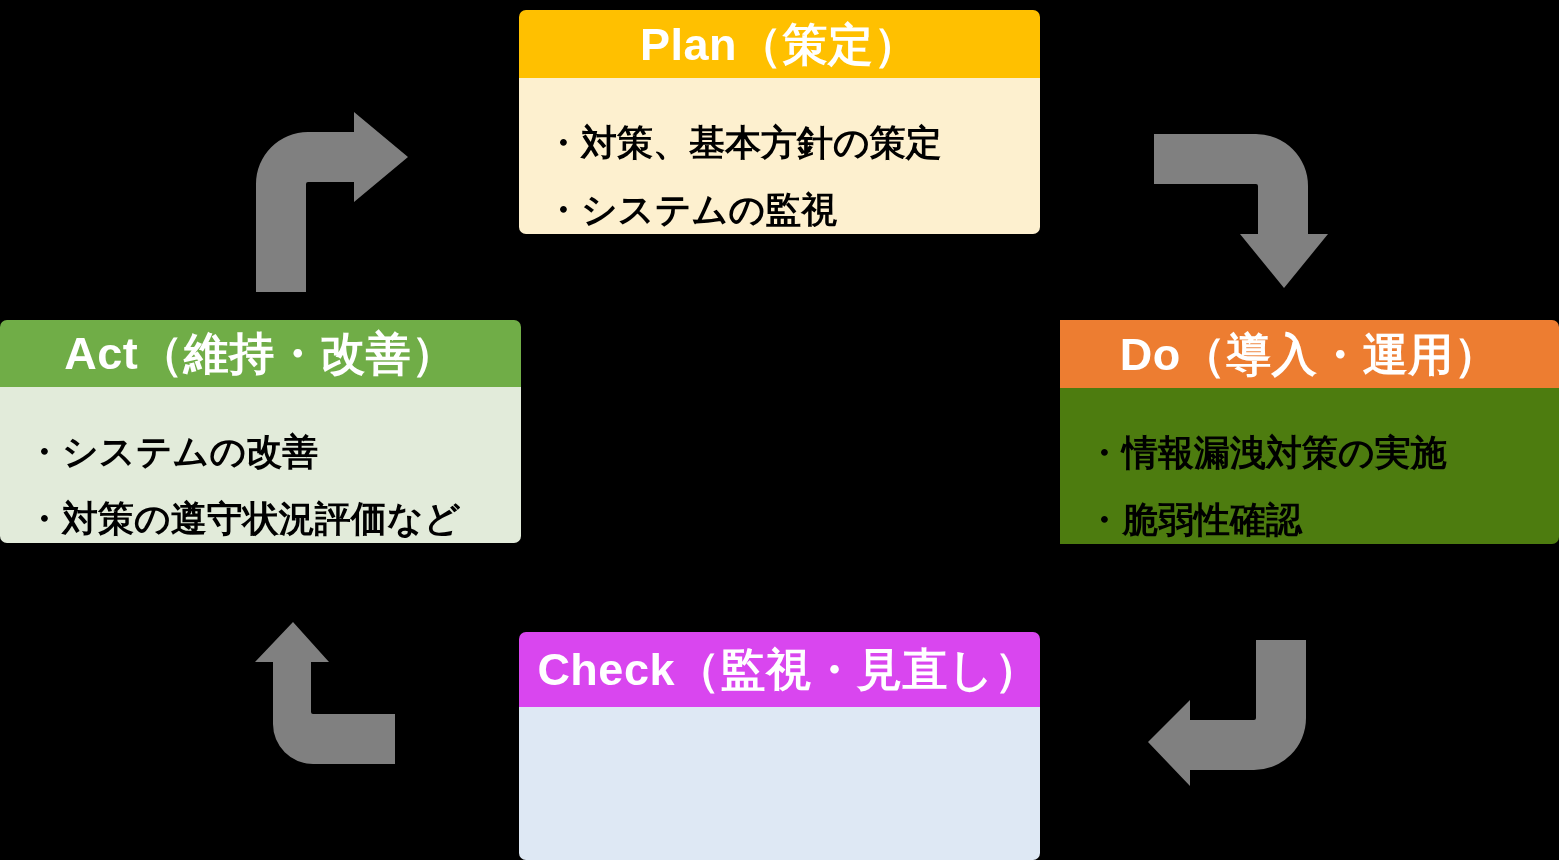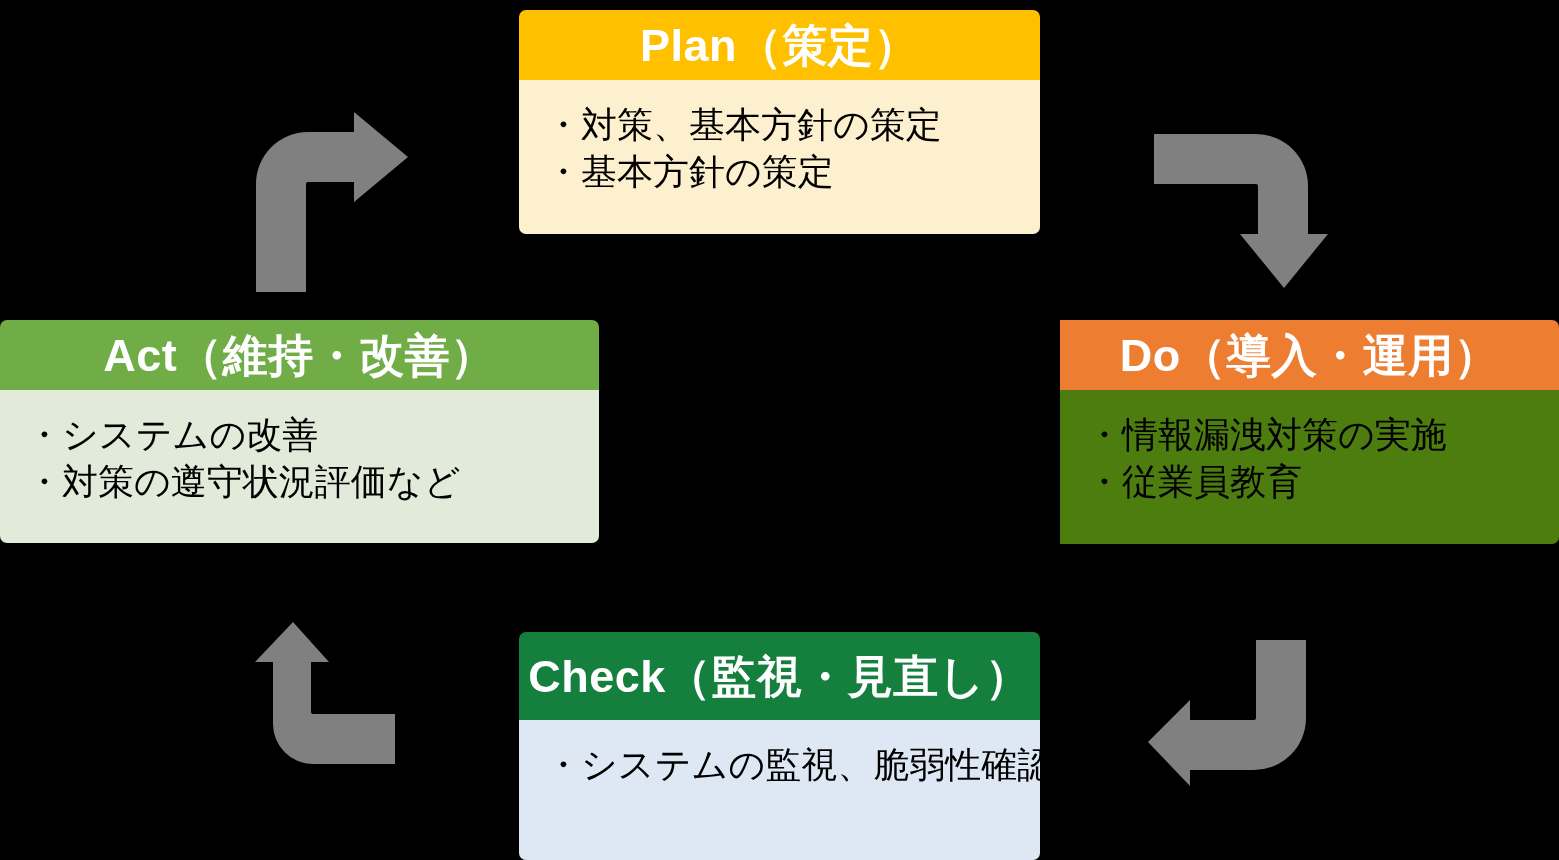--- a/index.html
+++ b/index.html
@@ -45,39 +45,40 @@
     flex: 1 1 auto;
     display: flex;
     flex-direction: column;
     justify-content: flex-start;
     padding: 22px 0 0 26px;
   }
 
   .bullet-line {
     color: #000000;
     font-size: 36px;
-    font-weight: normal;
+    font-weight: bold;
     line-height: 1.30;
     white-space: nowrap;
+    margin-top: 20px;
   }
 
   
   #card-plan  { left: 519px;  top: 10px;  width: 521px; height: 224px; }
   #card-plan  .card-header { height: 70px;  background: #FFC000; }
   #card-plan  .card-body   { background: #FDF0CF; }
 
   #card-do    { left: 1040px; top: 320px; width: 519px; height: 224px; padding-left: 20px; }
   #card-do    .card-header { height: 70px;  background: #ED7D31; }
   #card-do    .card-body   { background: #4d7c0f; }
 
   #card-check { left: 519px;  top: 632px; width: 521px; height: 228px; }
-  #card-check .card-header { height: 88px;  background: #15803d; }
+  #card-check .card-header { height: 75px;  background: #d946ef; justify-content: flex-end; }
   #card-check .card-body   { background: #DEE8F4; }
 
-  #card-act   { left: 0px;    top: 320px; width: 599px; height: 223px; }
+  #card-act   { left: 0px;    top: 320px; width: 521px; height: 223px; }
   #card-act   .card-header { height: 70px;  background: #70AD47; }
   #card-act   .card-body   { background: #E2EBDA; }
 
   
   .arrow {
     position: absolute;
     pointer-events: none;
   }
   #arrow-act-to-plan { left: 236px;  top: 112px; width: 180px; height: 180px; }
   #arrow-plan-to-do  { left: 1148px; top: 112px; width: 180px; height: 180px; }
@@ -88,40 +89,39 @@
 <body>
 
 <div id="diagram">
 
   <div class="card" id="card-plan">
     <div class="card-header">
       <span>Plan（策定）</span>
     </div>
     <div class="card-body">
       <div class="bullet-line">・対策、基本方針の策定</div>
-      <div class="bullet-line">・基本方針の策定</div>
+      <div class="bullet-line">・システムの監視</div>
     </div>
   </div>
 
   <div class="card" id="card-do">
     <div class="card-header">
       <span>Do（導入・運用）</span>
     </div>
     <div class="card-body">
       <div class="bullet-line">・情報漏洩対策の実施</div>
-      <div class="bullet-line">・従業員教育</div>
+      <div class="bullet-line">・脆弱性確認</div>
     </div>
   </div>
 
   <div class="card" id="card-check">
     <div class="card-header">
       <span>Check（監視・見直し）</span>
     </div>
     <div class="card-body">
-      <div class="bullet-line">・システムの監視、脆弱性確認</div>
     </div>
   </div>
 
   <div class="card" id="card-act">
     <div class="card-header">
       <span>Act（維持・改善）</span>
     </div>
     <div class="card-body">
       <div class="bullet-line">・システムの改善</div>
       <div class="bullet-line">・対策の遵守状況評価など</div>

